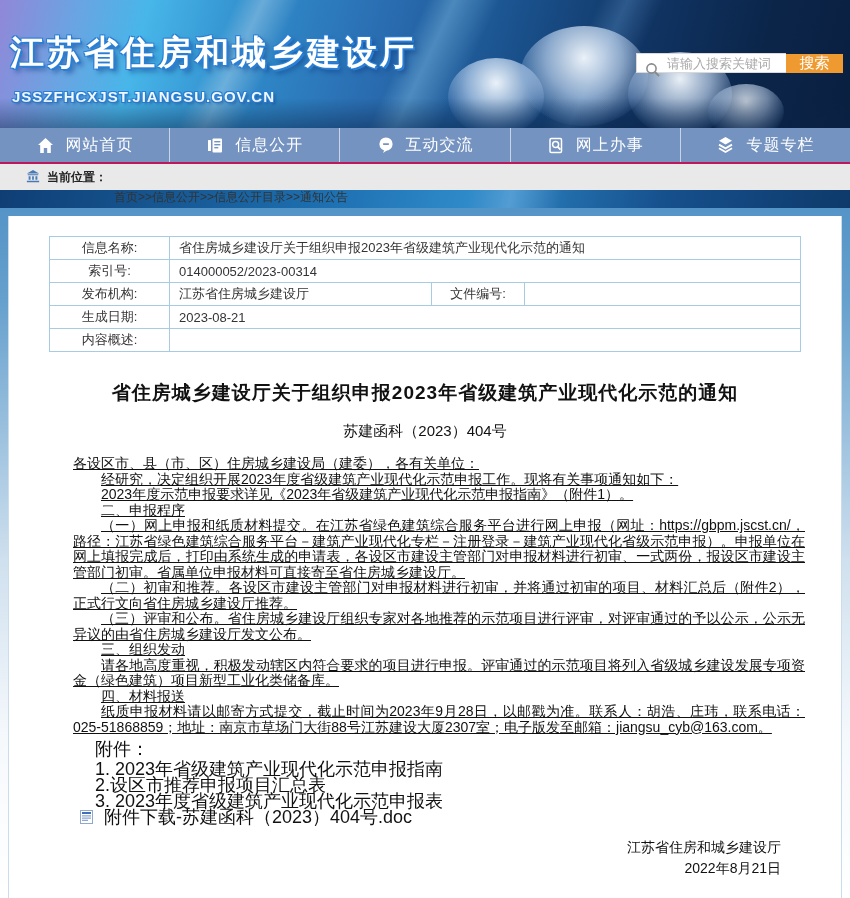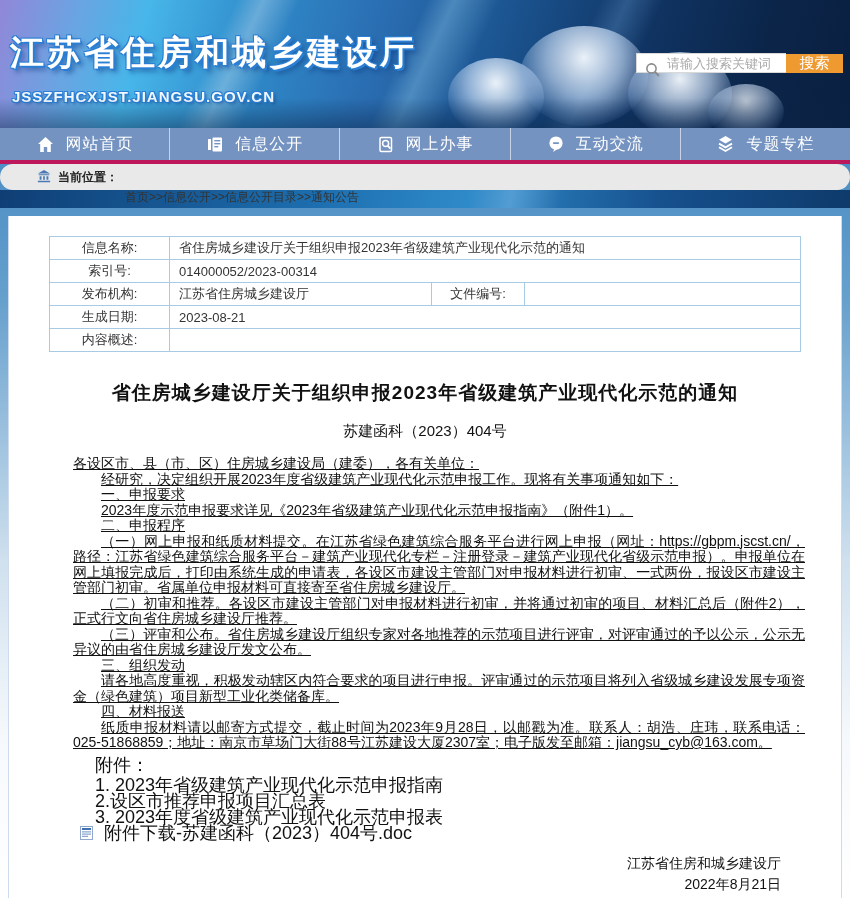--- a/index.html
+++ b/index.html
@@ -46,33 +46,33 @@
     font-family:"Liberation Sans","DejaVu Sans",sans-serif;
   }
   .search-field input::placeholder{ color:#a9a9a9; }
   .mag{ position:absolute; left:8px; top:8px; }
   .search-btn{
     width:57px; border:none; cursor:pointer; background:#ee9a31; color:#fff; font-size:15px;
     font-family:"Liberation Sans","DejaVu Sans",sans-serif;
   }
 
   
-  .nav{ display:flex; height:36px; background:#7493c1; border-bottom:4px solid #be185d; }
+  .nav{ display:flex; height:36px; background:#7493c1; border-bottom:2px solid #be185d; }
   .nav-item{
     flex:1; display:flex; align-items:center; justify-content:center; gap:11px;
     color:#fff; font-size:16px; letter-spacing:1px; cursor:pointer;
     border-right:1px solid rgba(255,255,255,.6);
   }
   .nav-item:last-child{ border-right:none; }
   .nav-item .ico{ display:flex; align-items:center; }
 
   
   .breadcrumb{
     height:26px; background:#e9e9e9; display:flex; align-items:center;
-    padding-left:37px; gap:7px; font-size:12px; color:#333;border-radius:13px;
+    padding-left:26px; gap:7px; font-size:12px; color:#333;
   }
   .crumb-label{ font-weight:bold; color:#222; }
   .crumb-path{ color:#333; cursor:pointer;margin-top:40px; }
 
   
   .strip{
     height:18px;
     background:
       linear-gradient(100deg, rgba(255,255,255,0) 55%, rgba(160,215,255,.35) 60%, rgba(255,255,255,0) 66%),
       linear-gradient(100deg,#0f3e74 0%, #1d6fb0 38%, #2f8ac9 55%, #16508d 78%, #0e3a6b 100%);
@@ -151,37 +151,37 @@
           <rect x="6.5" y="1.5" width="9.5" height="14" rx="1" fill="#fff"></rect>
           <rect x="8.3" y="4" width="6" height="1.4" fill="#7493c1"></rect>
           <rect x="8.3" y="7" width="6" height="1.4" fill="#7493c1"></rect>
           <rect x="8.3" y="10" width="4" height="1.4" fill="#7493c1"></rect>
         </svg>
     </span>
     <span>信息公开</span>
   </div>
   <div class="nav-item">
     <span class="ico">
+      <svg width="18" height="18" viewBox="0 0 18 18">
+          <circle cx="9" cy="8" r="6.6" fill="#fff"></circle>
+          <path d="M7.5 13.5 6 17l4.5-3z" fill="#fff"></path>
+          <rect x="5.8" y="7.2" width="6.4" height="1.7" rx="0.8" fill="#7493c1"></rect>
+        </svg>
+    </span>
+    <span>互动交流</span>
+  </div>
+  <div class="nav-item">
+    <span class="ico">
       <svg width="18" height="17" viewBox="0 0 18 17">
           <rect x="3" y="1.5" width="11.5" height="14" rx="1.2" fill="none" stroke="#fff" stroke-width="1.5"></rect>
           <circle cx="8.6" cy="7.6" r="3" fill="none" stroke="#fff" stroke-width="1.5"></circle>
           <line x1="10.8" y1="9.8" x2="13.4" y2="12.6" stroke="#fff" stroke-width="1.8"></line>
         </svg>
     </span>
     <span>网上办事</span>
-  </div>
-  <div class="nav-item">
-    <span class="ico">
-      <svg width="18" height="18" viewBox="0 0 18 18">
-          <circle cx="9" cy="8" r="6.6" fill="#fff"></circle>
-          <path d="M7.5 13.5 6 17l4.5-3z" fill="#fff"></path>
-          <rect x="5.8" y="7.2" width="6.4" height="1.7" rx="0.8" fill="#7493c1"></rect>
-        </svg>
-    </span>
-    <span>互动交流</span>
   </div>
   <div class="nav-item">
     <span class="ico">
       <svg width="19" height="18" viewBox="0 0 19 18">
           <path d="M9.5 1 16 4.8 9.5 8.6 3 4.8z" fill="#fff"></path>
           <path d="M3 8.6 9.5 12.4 16 8.6" fill="none" stroke="#fff" stroke-width="1.8"></path>
           <path d="M3 12.2 9.5 16 16 12.2" fill="none" stroke="#fff" stroke-width="1.8"></path>
         </svg>
     </span>
     <span>专题专栏</span>
@@ -228,21 +228,20 @@
     </tr>
   </tbody>
     </table>
 
   <h1 class="art-title">省住房城乡建设厅关于组织申报2023年省级建筑产业现代化示范的通知</h1>
   <div class="doc-number">苏建函科（2023）404号</div>
 
   <div class="body-text">
     <p>各设区市、县（市、区）住房城乡建设局（建委），各有关单位：</p>
     <p class="indent">经研究，决定组织开展2023年度省级建筑产业现代化示范申报工作。现将有关事项通知如下：</p>
-    <p class="indent">一、申报要求</p>
     <p class="indent">2023年度示范申报要求详见《2023年省级建筑产业现代化示范申报指南》（附件1）。</p>
     <p class="indent">二、申报程序</p>
     <p class="indent">（一）网上申报和纸质材料提交。在江苏省绿色建筑综合服务平台进行网上申报（网址：https://gbpm.jscst.cn/，路径：江苏省绿色建筑综合服务平台－建筑产业现代化专栏－注册登录－建筑产业现代化省级示范申报）。申报单位在网上填报完成后，打印由系统生成的申请表，各设区市建设主管部门对申报材料进行初审、一式两份，报设区市建设主管部门初审。省属单位申报材料可直接寄至省住房城乡建设厅。</p>
     <p class="indent">（二）初审和推荐。各设区市建设主管部门对申报材料进行初审，并将通过初审的项目、材料汇总后（附件2），正式行文向省住房城乡建设厅推荐。</p>
     <p class="indent">（三）评审和公布。省住房城乡建设厅组织专家对各地推荐的示范项目进行评审，对评审通过的予以公示，公示无异议的由省住房城乡建设厅发文公布。</p>
     <p class="indent">三、组织发动</p>
     <p class="indent">请各地高度重视，积极发动辖区内符合要求的项目进行申报。评审通过的示范项目将列入省级城乡建设发展专项资金（绿色建筑）项目新型工业化类储备库。</p>
     <p class="indent">四、材料报送</p>
     <p class="indent">纸质申报材料请以邮寄方式提交，截止时间为2023年9月28日，以邮戳为准。联系人：胡浩、庄玮，联系电话：025-51868859；地址：南京市草场门大街88号江苏建设大厦2307室；电子版发至邮箱：jiangsu_cyb@163.com。</p>
   </div>

